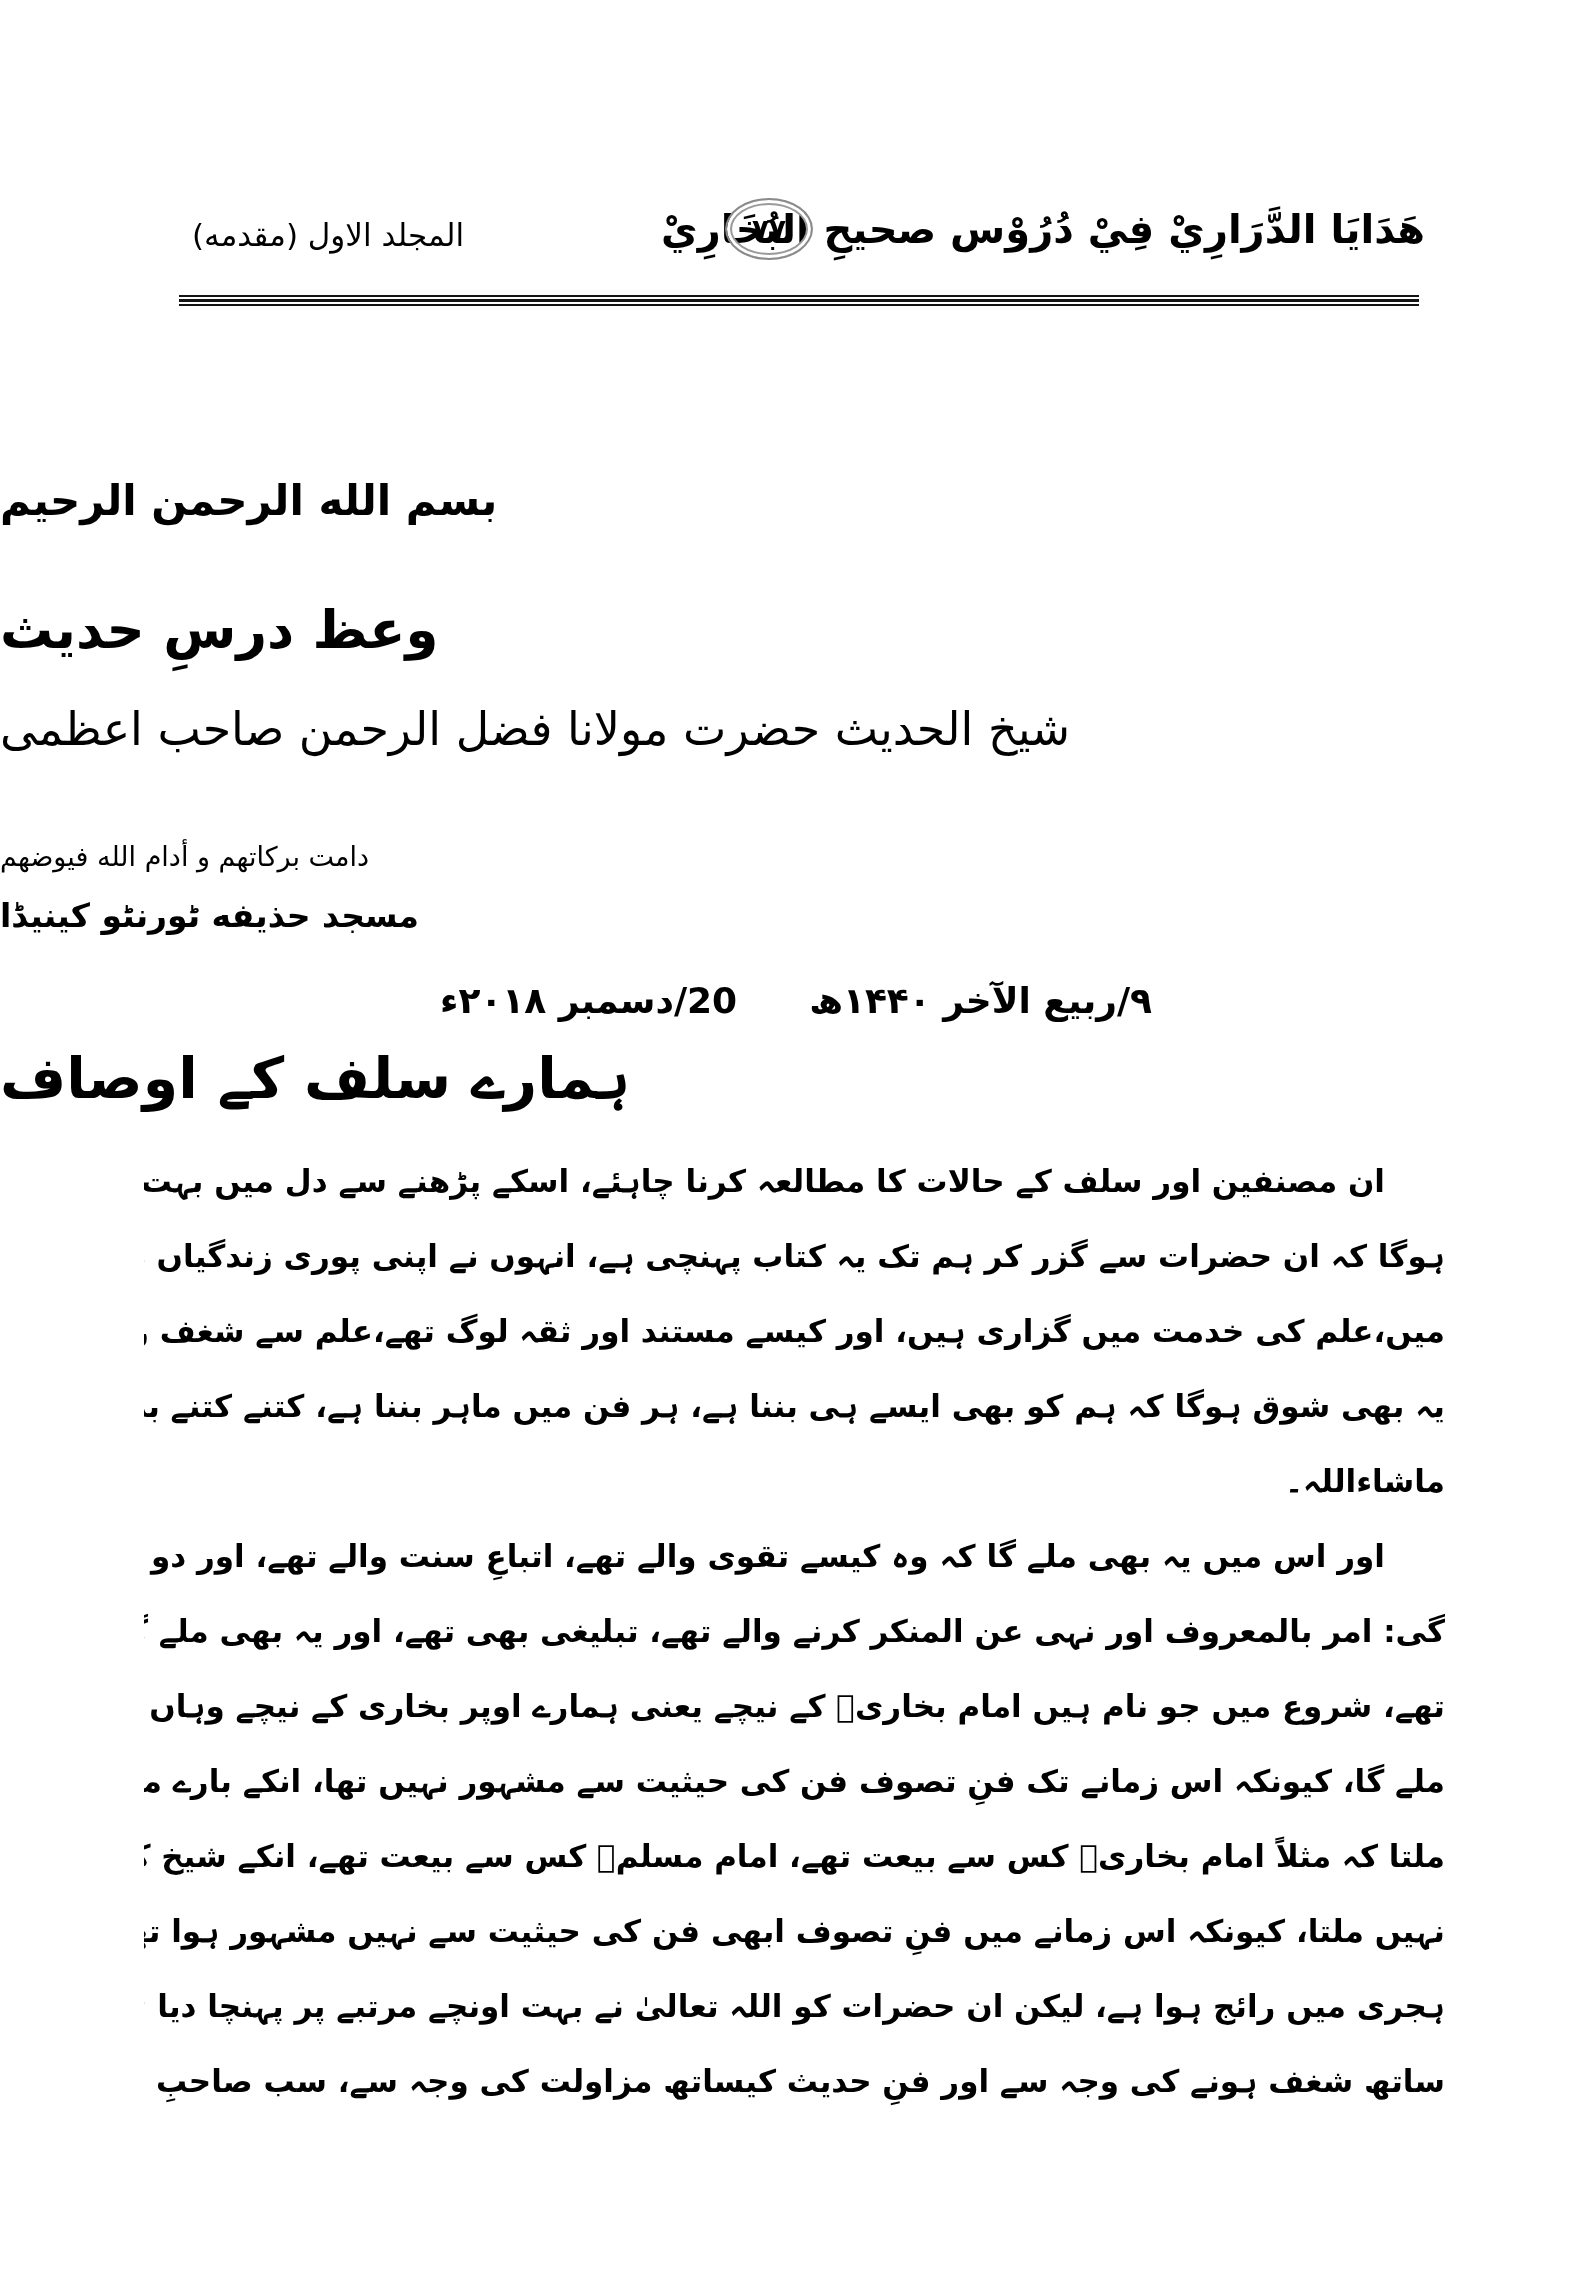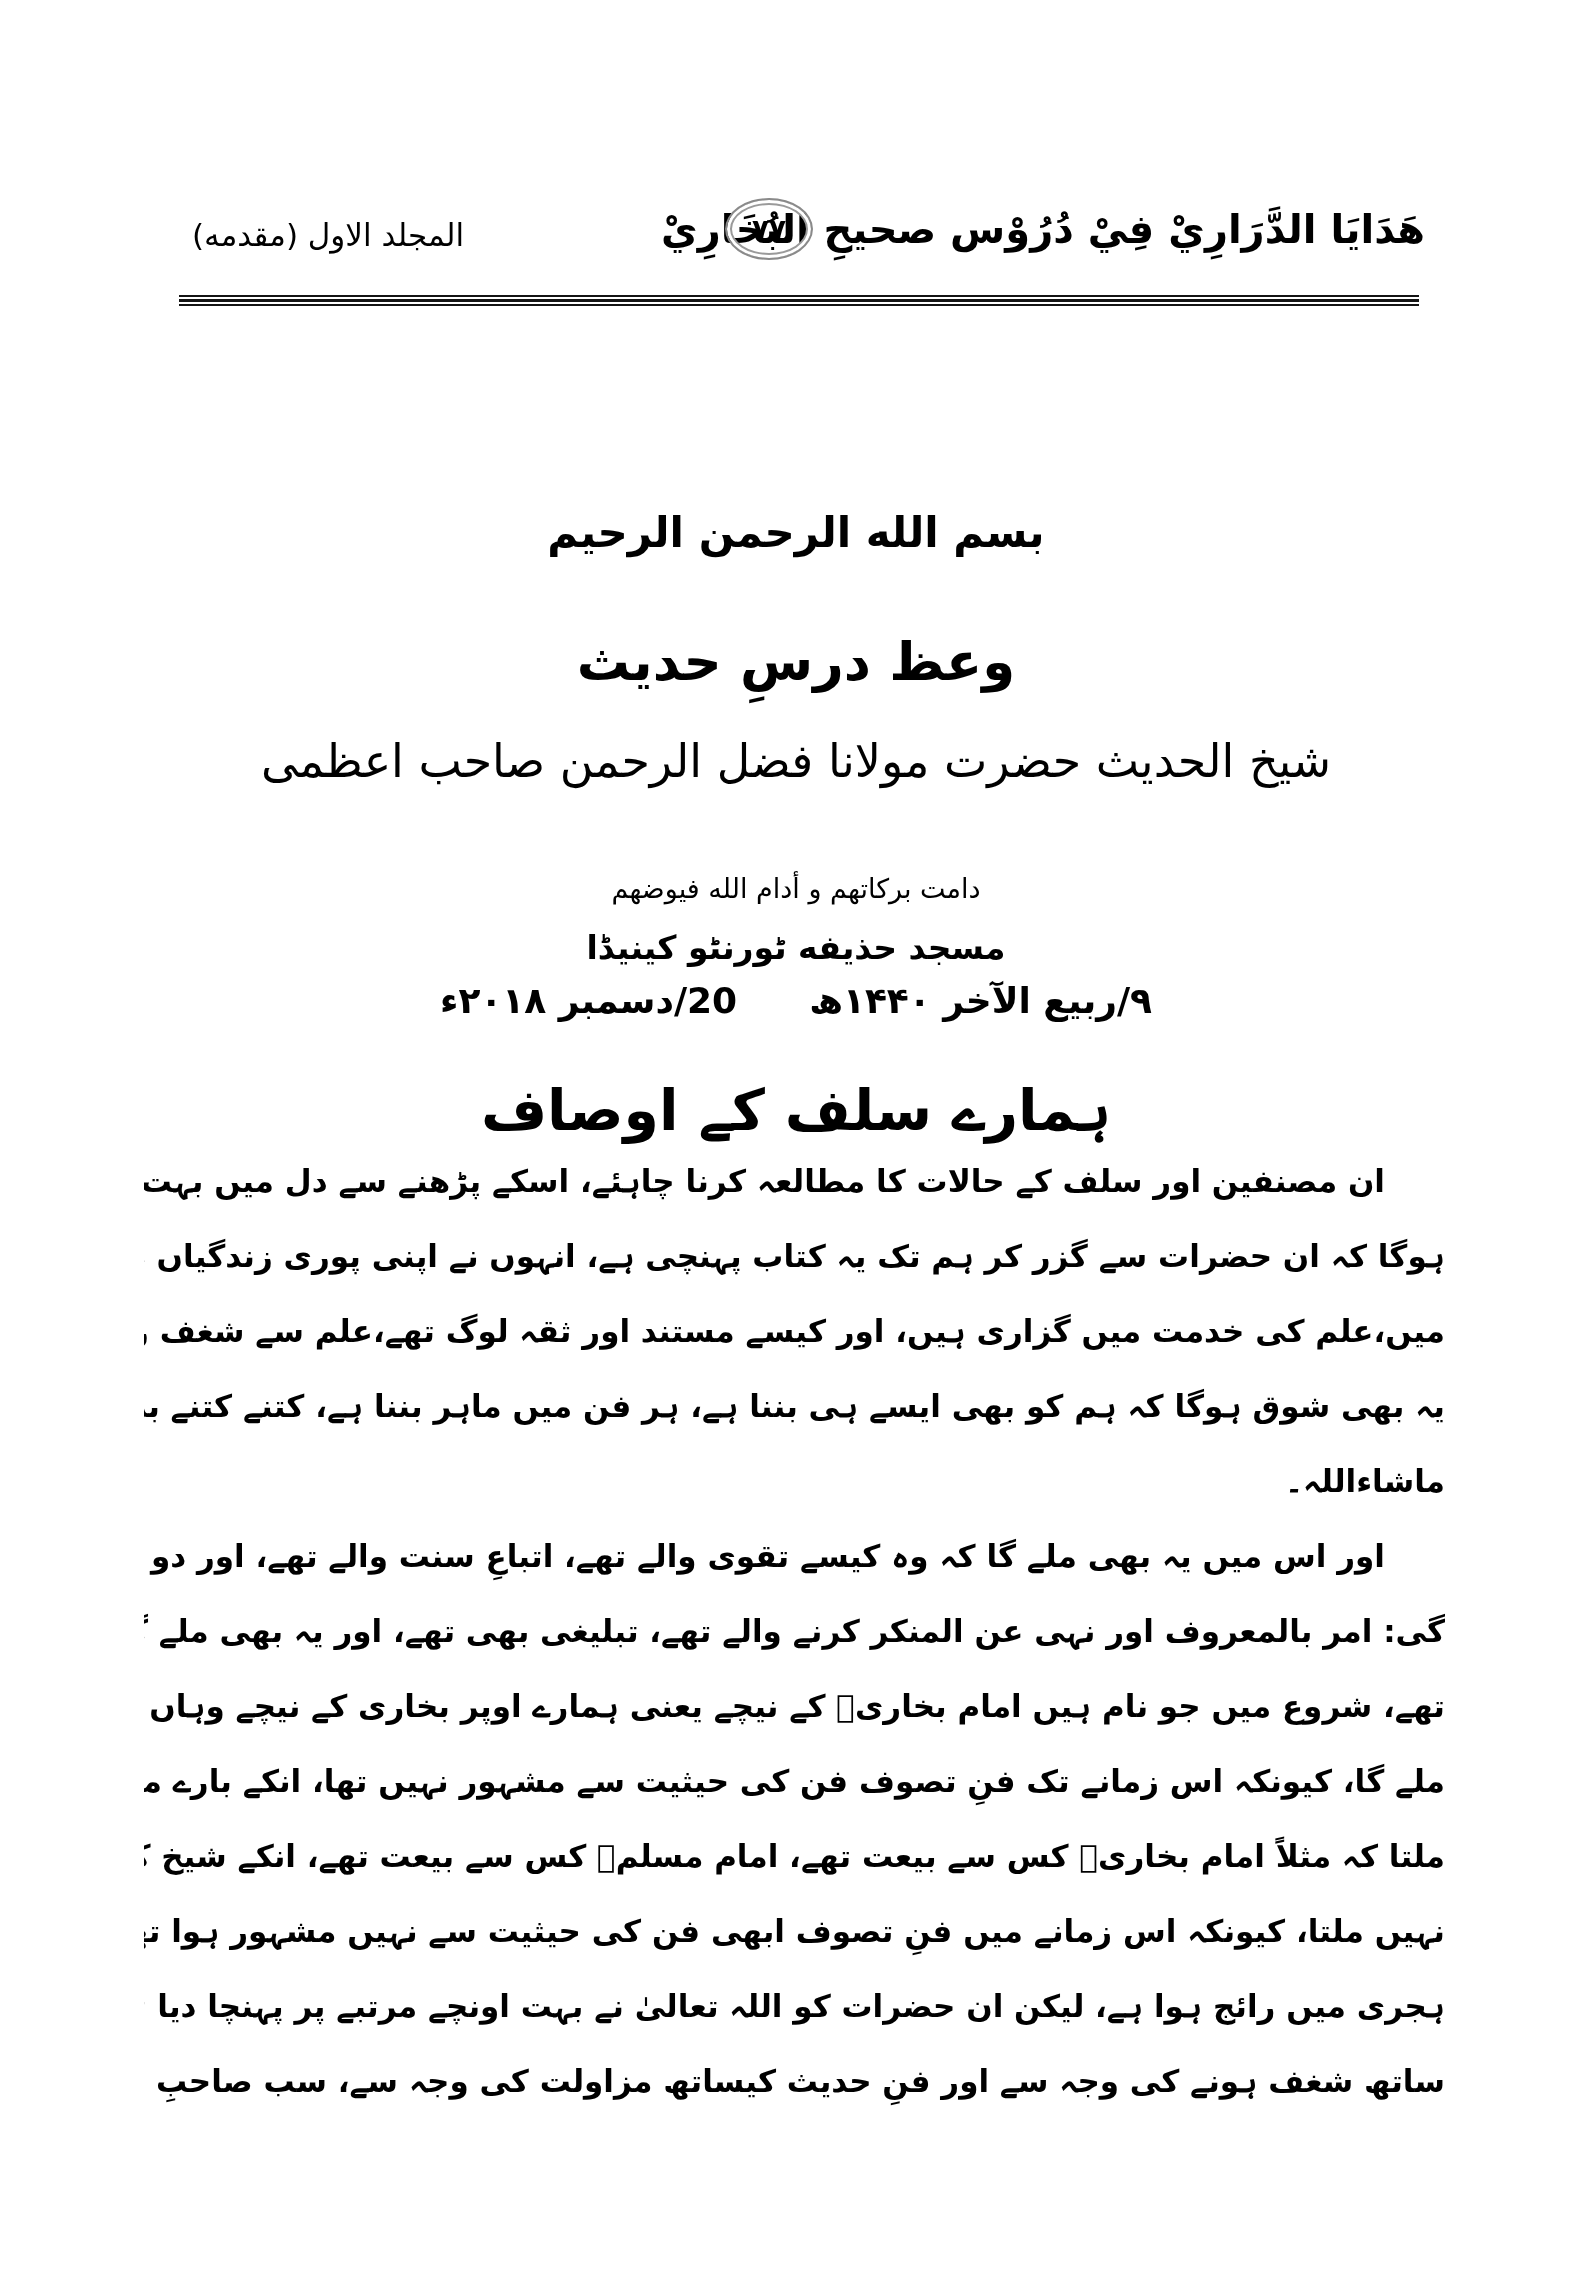--- a/index.html
+++ b/index.html
@@ -30,21 +30,21 @@
     box-shadow: inset 0 0 0 3px #ffffff, inset 0 0 0 5px #9a9a9a;
     display:flex;align-items:center;justify-content:center;
     box-sizing:border-box;
   }
   .badge span{font-size:28px;font-weight:bold;letter-spacing:2px;}
   .rule{
     position:absolute;top:295px;left:179px;width:1240px;height:11px;
     background:repeating-linear-gradient(to bottom,#141414 0px,#141414 2.2px,#ffffff 2.2px,#ffffff 4.4px);
   }
   
-  .centerline{position:absolute;left:0;right:0;text-align:center;white-space:nowrap;margin-top:32px;}
+  .centerline{position:absolute;left:0;right:0;text-align:left;white-space:nowrap;}
   .bismillah{top:476px;font-size:42px;font-weight:bold;}
   .series-title{top:599px;font-size:53px;font-weight:bold;}
   .speaker{top:702px;font-size:46px;font-weight:normal;}
   .dua{top:841px;font-size:27px;}
   .venue{top:896px;font-size:33px;font-weight:bold;}
   .dates{
     position:absolute;top:980px;left:0;right:0;
     display:flex;justify-content:center;gap:72px;
     font-size:36px;font-weight:bold;
   }

